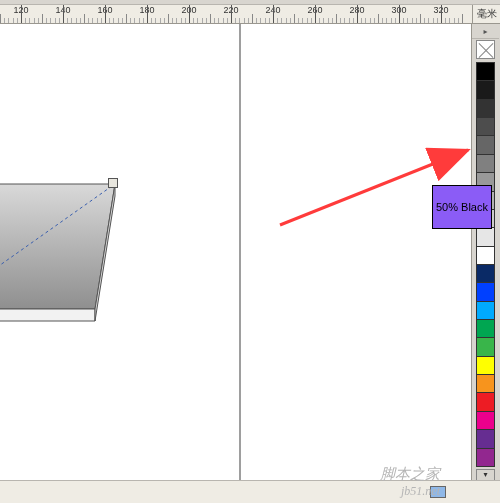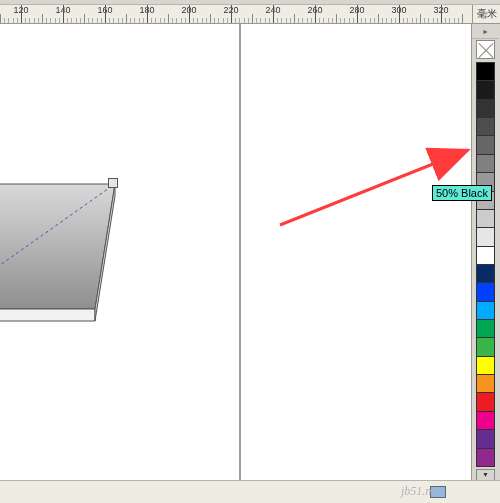--- a/index.html
+++ b/index.html
@@ -178,24 +178,24 @@
   .scroll-down-btn::after { content: "▾"; }
   
   .mini-swatch {
     position: absolute;
     width: 14px;
     height: 10px;
     border: 1px solid #666;
   }
   .tooltip {
     position: absolute;
-    background: #5eead4;
+    background: #8b5cf6;
     border: 1px solid #000;
     font-size: 11px;
-    padding: 1px 3px;
+    padding: 15px 3px;
     color: #000;
     white-space: nowrap;
     font-family: "Microsoft Sans Serif", Arial, sans-serif;
   }
   .arrow-svg {
     position: absolute;
     pointer-events: none;
   }
   .watermark {
     position: absolute;
@@ -410,14 +410,15 @@
   <line x1="280" y1="225" x2="468" y2="150" stroke="#ff3b3b" stroke-width="3" marker-end="url(#ahead)"></line>
 </svg>
 
 <div class="tooltip" style="left:432px; top:185px;">50% Black</div>
 
 <div class="bottom-strip">
   <div class="mini-swatch" id="miniSwatch" style="left: 430px; top: 5px; background: rgb(143, 184, 232);"></div>
 </div>
 
 <div class="watermark">
+  <div>脚本之家</div>
   <div style="font-size:12px; text-align:right;">jb51.net</div>
 </div>
 
 </body></html>

